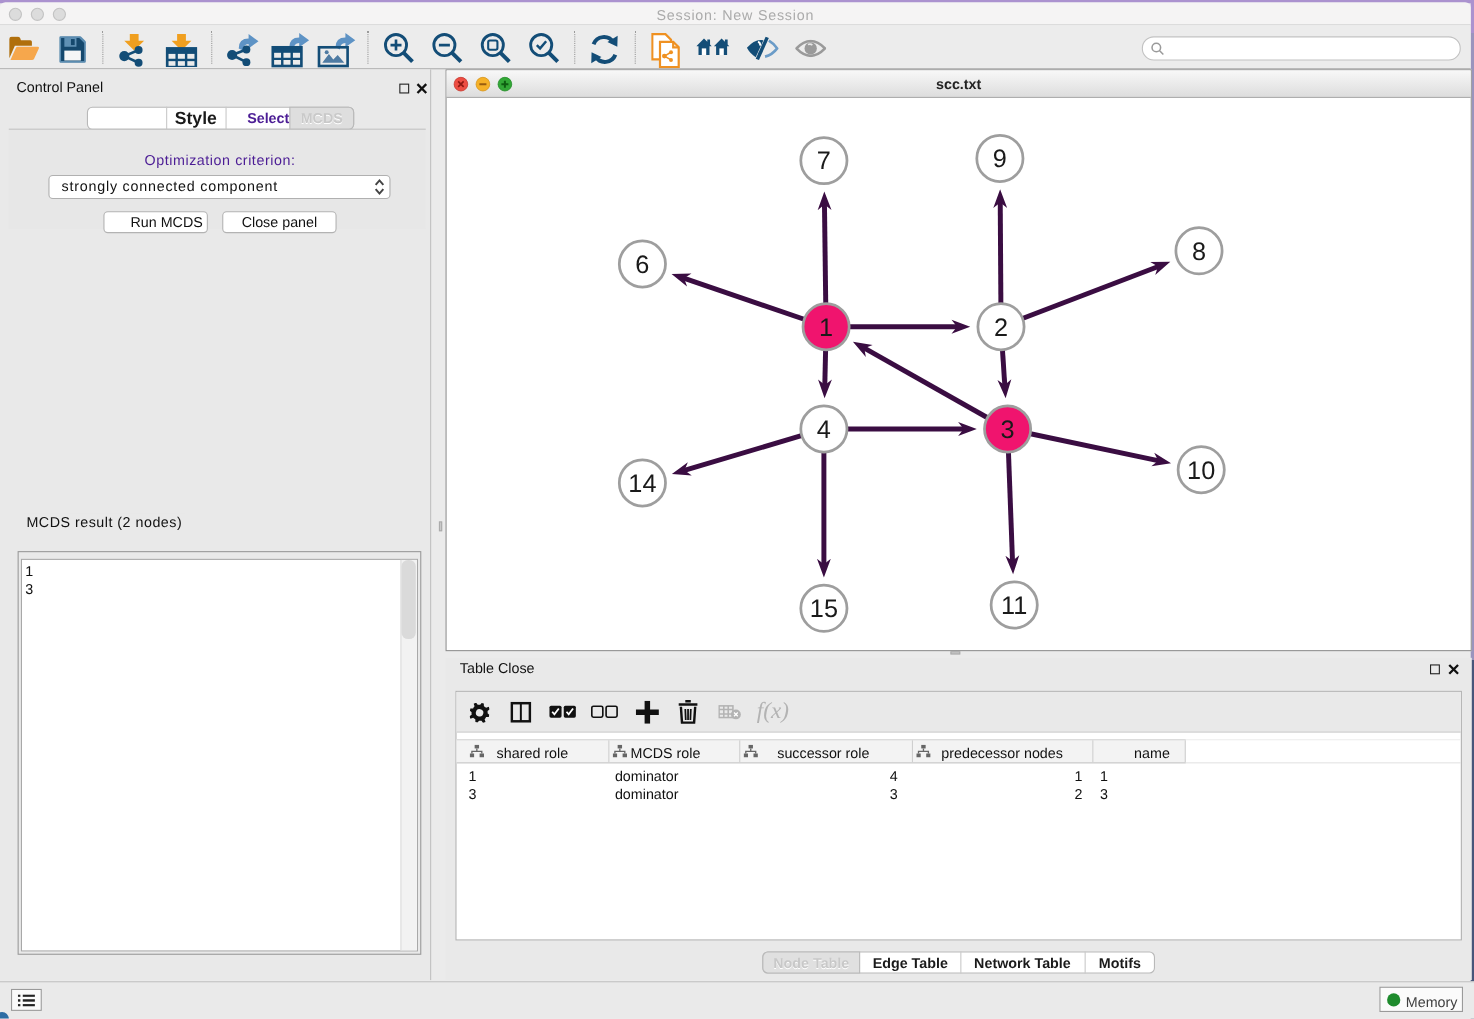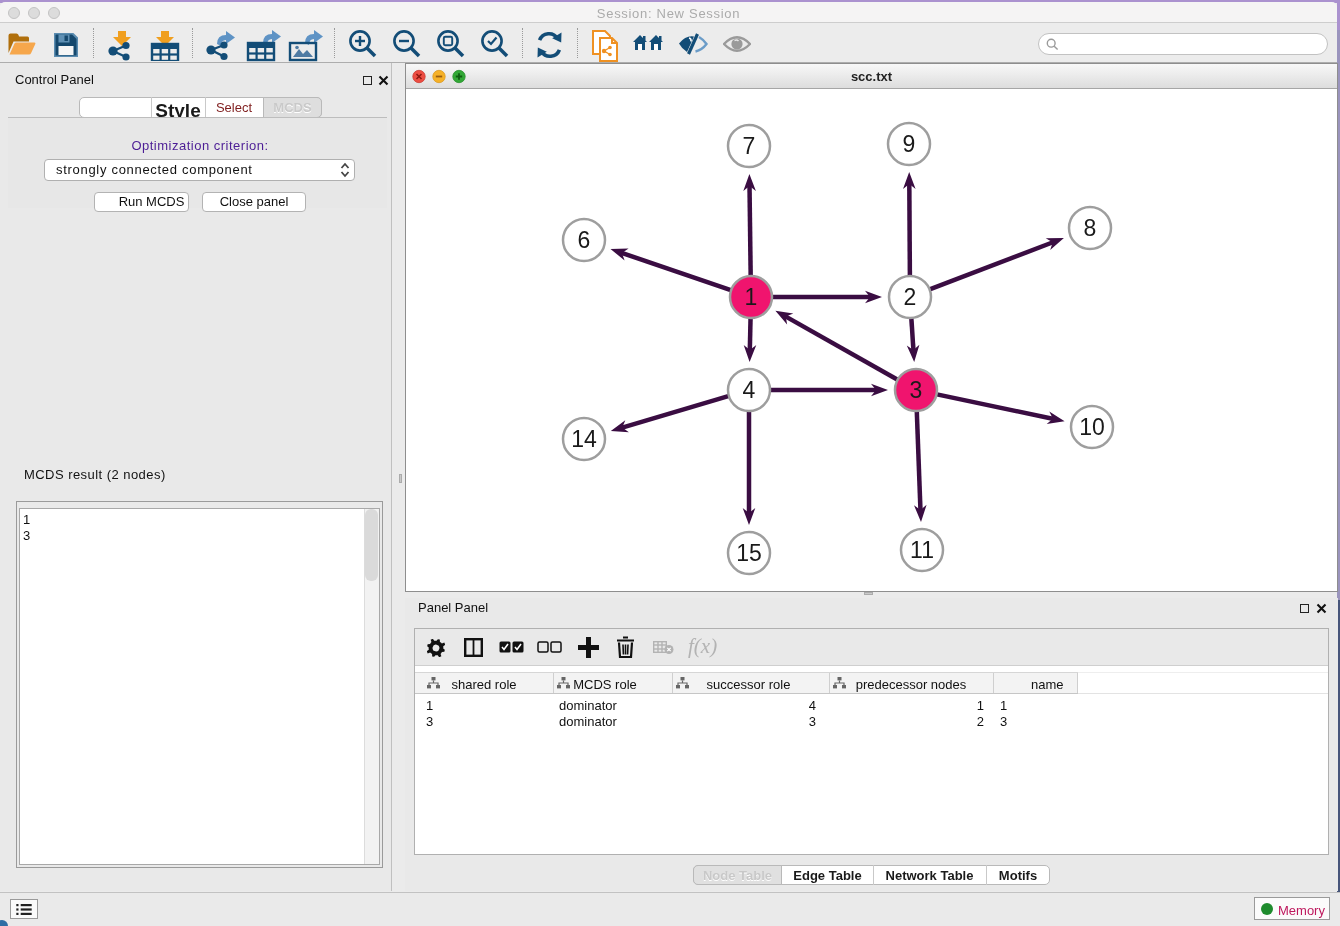--- a/index.html
+++ b/index.html
@@ -180,22 +180,22 @@
 <div class="abs" style="left:363px;top:76px;width:9px;height:9px;border:1.3px solid #222;"></div>
 <svg class="abs" style="left:378px;top:75px;" width="11" height="11" viewBox="0 0 11 11">
     <path d="M1.5 1.5 L9.5 9.5 M9.5 1.5 L1.5 9.5" stroke="#111" stroke-width="2.1"></path>
   </svg>
 
 <div class="abs" style="left:79px;top:97px;width:243px;height:21px;background:#fff;border:1px solid #b9b9b9;border-radius:5px;"></div>
 <div class="abs" style="left:151px;top:97px;width:1px;height:21px;background:#c9c9c9;"></div>
 <div class="abs" style="left:205px;top:97px;width:1px;height:21px;background:#c9c9c9;"></div>
 <div class="abs" style="left:263px;top:97px;width:59px;height:21px;background:#dedede;border:1px solid #b9b9b9;border-radius:0 5px 5px 0;"></div>
 <div class="abs" style="left:79px;top:100px;width:72px;text-align:center;font-size:13px;font-weight:bold;color:#1a1a1a;margin-top:43px;">Network</div>
-<div class="abs" style="left:151px;top:100px;width:54px;text-align:center;font-size:19px;font-weight:bold;color:#1a1a1a;">Style</div>
-<div class="abs" style="left:205px;top:100px;width:58px;text-align:center;font-size:13px;font-weight:normal;color:#7f1d1d;">Select</div>
+<div class="abs" style="left:151px;top:100px;width:54px;text-align:center;font-size:16px;font-weight:bold;color:#1a1a1a;">Style</div>
+<div class="abs" style="left:205px;top:100px;width:58px;text-align:right;font-size:13px;font-weight:bold;color:#4c1d95;">Select</div>
 <div class="abs" style="left:263px;top:100px;width:59px;text-align:center;font-size:13px;font-weight:bold;color:#c9c9c9;text-shadow:0 1px 0 #fff;">MCDS</div>
 <div class="abs" style="left:8px;top:117px;width:379px;height:1px;background:#bdbdbd;"></div>
 <div class="abs" style="left:8px;top:118px;width:379px;height:90px;background:#e7e7e7;"></div>
 
 <div class="abs" style="left:0px;top:138px;width:400px;text-align:center;font-size:13px;letter-spacing:0.5px;color:#4c1d95;">Optimization criterion:</div>
 <div class="abs" style="left:44px;top:159px;width:311px;height:22px;background:#fff;border:1px solid #b0b0b0;border-radius:4px;"></div>
 <div class="abs" style="left:56px;top:162px;font-size:13px;letter-spacing:0.7px;color:#111;">strongly connected component</div>
 <svg class="abs" style="left:339px;top:162px;" width="12" height="16" viewBox="0 0 12 16">
     <path d="M2.5 6 L6 2 L9.5 6 M2.5 10 L6 14 L9.5 10" fill="none" stroke="#444" stroke-width="1.8"></path>
   </svg>
@@ -281,21 +281,21 @@
 <text x="687" y="346">10</text>
 <text x="517" y="469">11</text>
 <text x="179" y="358">14</text>
 <text x="344" y="472">15</text>
 </g>
 </svg>
 
 <div class="abs" style="left:864px;top:592px;width:9px;height:3px;background:#c9c9c9;border:1px solid #ababab;"></div>
 
 <div class="abs" style="left:405px;top:598px;width:933px;height:293px;background:#e9e9e9;"></div>
-<div class="abs" style="left:418px;top:600px;font-size:13px;color:#111;">Panel Panel</div>
+<div class="abs" style="left:418px;top:600px;font-size:13px;color:#111;">Table Close</div>
 <div class="abs" style="left:1300px;top:604px;width:9px;height:9px;border:1.3px solid #222;"></div>
 <svg class="abs" style="left:1316px;top:603px;" width="11" height="11" viewBox="0 0 11 11">
     <path d="M1.5 1.5 L9.5 9.5 M9.5 1.5 L1.5 9.5" stroke="#111" stroke-width="2.1"></path>
   </svg>
 
 <div class="abs" style="left:414px;top:628px;width:915px;height:227px;background:#fff;border:1px solid #b0b0b0;"></div>
 <div class="abs" style="left:415px;top:629px;width:913px;height:37px;background:#e9e9e9;border-bottom:1px solid #cfcfcf;"></div>
 
 <svg class="abs" style="left:427px;top:639px;" width="18" height="18" viewBox="0 0 18 18">
 <path fill="#111" d="M9 0 L11 0 L11.6 2.4 A6.8 6.8 0 0 1 13.8 3.3 L16 2 L17.4 4 L15.7 5.8 A6.8 6.8 0 0 1 16.2 8 L18 9 L18 11 L15.6 11.6 A6.8 6.8 0 0 1 14.7 13.8 L16 16 L14 17.4 L12.2 15.7 A6.8 6.8 0 0 1 10 16.2 L9 18 L7 18 L6.4 15.6 A6.8 6.8 0 0 1 4.2 14.7 L2 16 L0.6 14 L2.3 12.2 A6.8 6.8 0 0 1 1.8 10 L0 9 L0 7 L2.4 6.4 A6.8 6.8 0 0 1 3.3 4.2 L2 2 L4 0.6 L5.8 2.3 A6.8 6.8 0 0 1 8 1.8 Z M9 5.6 A3.4 3.4 0 1 0 9 12.4 A3.4 3.4 0 1 0 9 5.6 Z" transform="rotate(12 9 9)"></path>
@@ -408,13 +408,13 @@
       <rect x="0" y="0" width="2" height="2"></rect>
       <rect x="4" y="0" width="10" height="2"></rect>
       <rect x="0" y="4" width="2" height="2"></rect>
       <rect x="4" y="4" width="10" height="2"></rect>
       <rect x="0" y="8" width="2" height="2"></rect>
       <rect x="4" y="8" width="10" height="2"></rect>
     </g>
   </svg>
 <div class="abs" style="left:1254px;top:897px;width:76px;height:23px;background:#fbfbfb;border:1px solid #9a9a9a;"></div>
 <div class="abs" style="left:1261px;top:903px;width:12px;height:12px;border-radius:50%;background:#1e8b2d;"></div>
-<div class="abs" style="left:1278px;top:903px;font-size:13px;color:#be185d;">Memory</div>
+<div class="abs" style="left:1278px;top:903px;font-size:13px;color:#404040;">Memory</div>
 
 </body></html>

